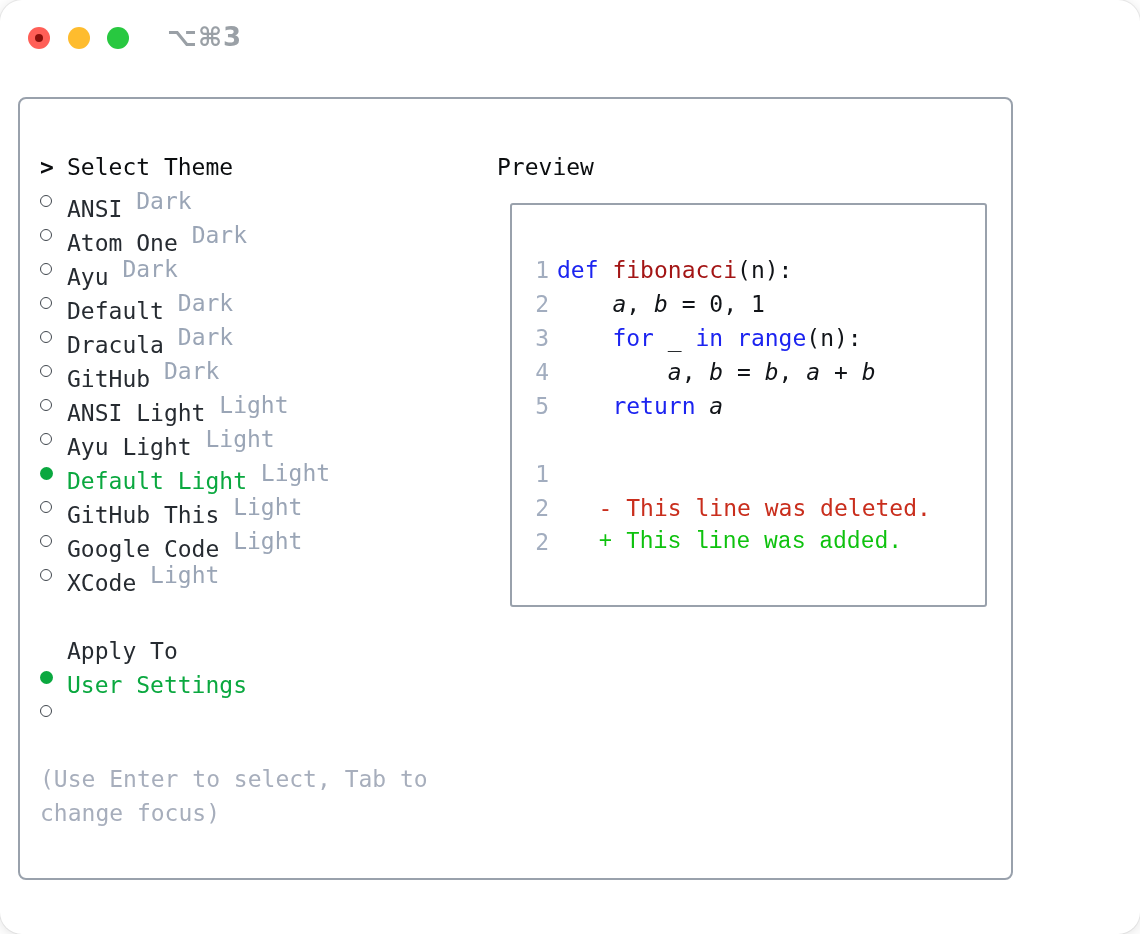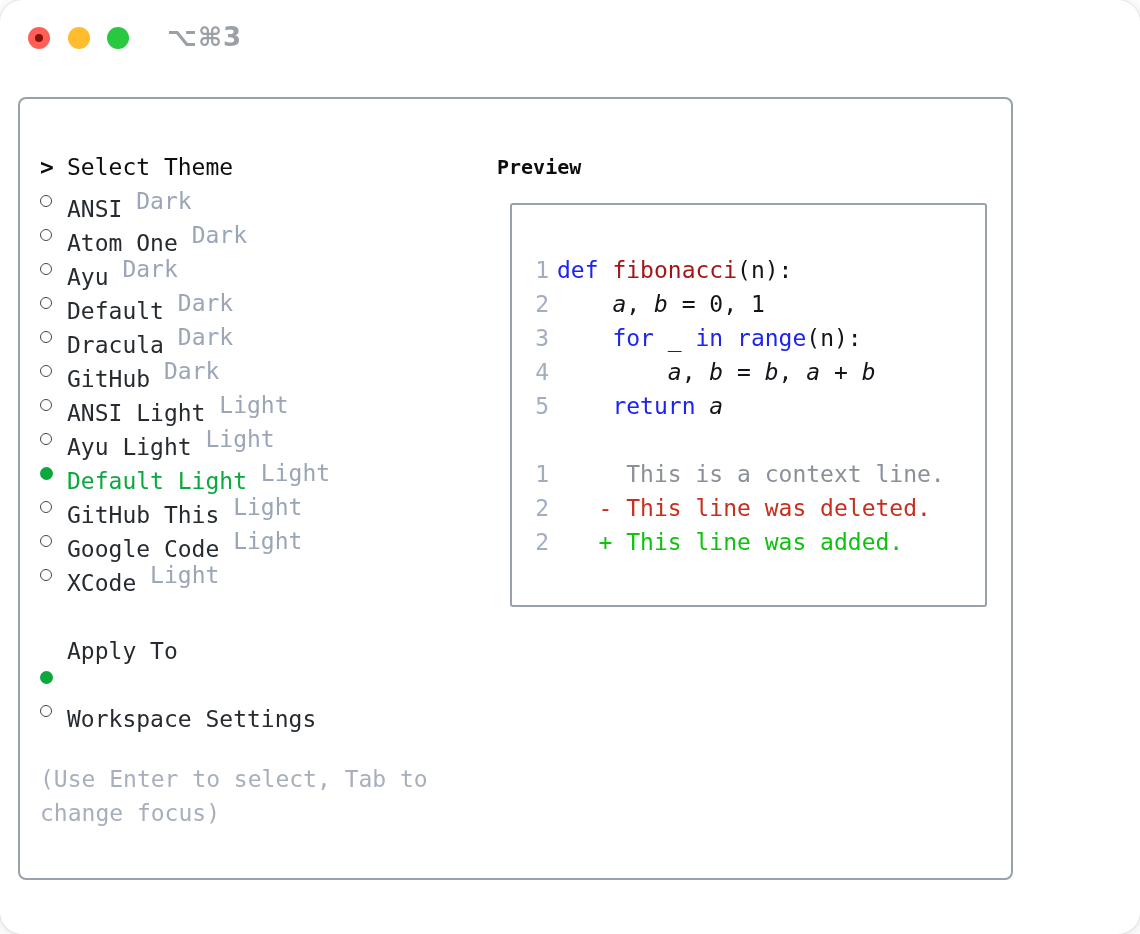--- a/index.html
+++ b/index.html
@@ -36,34 +36,34 @@
   .radio{width:12px;height:12px;border-radius:50%;border:1.5px solid #41474e;
          box-sizing:border-box;}
   .radio.sel{width:13px;height:13px;border:none;background:var(--c-green);}
   .hdr{font-weight:normal;color:var(--c-bold);}
   .item-name{color:#262b31;margin-top:15px;}
   .item-variant{color:var(--c-muted);margin-left:1ch;text-align:right;}
   .row.selected .item-name{color:var(--c-green);}
   .hint{color:var(--c-hint);}
   
   .preview-title{position:absolute;left:477px;top:51px;height:34px;display:flex;
-                 align-items:center;font-size:20px;font-weight:bold;color:var(--c-bold);}
+                 align-items:center;font-size:23px;font-weight:normal;color:var(--c-bold);}
   .preview-box{position:absolute;left:490px;top:104px;width:477px;height:404px;
                border:2px solid var(--c-border);border-radius:3px;box-sizing:border-box;
                padding:48px 0 0 22px;overflow:hidden;}
   .pline{height:34px;display:flex;align-items:center;font-size:23px;white-space:pre;}
   .ln{display:inline-block;width:15px;text-align:right;margin-right:8px;flex:none;
       color:var(--c-ln);}
   .tok-kw{color:var(--c-kw);text-align:center;}
   .tok-fn{color:var(--c-fn);}
   .tok-var{font-style:italic;color:#111418;}
   .tok-pl{color:#111418;}
   .diff-context{color:var(--c-context);}
   .diff-deleted{color:var(--c-deleted);}
-  .diff-added{color:var(--c-added);}
+  .diff-added{color:var(--c-added);font-family:Liberation Mono, monospace;}
 </style>
 </head>
 <body>
 
 <div class="window">
 
   <div class="titlebar">
     <div class="light light-close">
       <div class="light-dot"></div>
     </div>
@@ -96,42 +96,42 @@
         </div>
 
       <div class="row"></div>
 
       <div class="row">
         <span class="marker"></span>
         <span class="item-name">Apply To</span>
       </div>
 
       <div id="apply-to-options">
-          <div class="row selected"><span class="marker"><span class="radio sel"></span></span></div>
-          <div class="row"><span class="marker"><span class="radio"></span></span><span class="item-name">Workspace Settings</span></div>
+          <div class="row selected"><span class="marker"><span class="radio sel"></span></span><span class="item-name">User Settings</span></div>
+          <div class="row"><span class="marker"><span class="radio"></span></span></div>
         </div>
 
       <div class="row"></div>
 
       <div class="row hint">(Use Enter to select, Tab to</div>
       <div class="row hint">change focus)</div>
     </div>
 
     <div class="preview-title">Preview</div>
 
     <div class="preview-box">
       <div id="preview-code">
           <div class="pline"><span class="ln">1</span><span class="tok-kw">def</span><span class="tok-pl"> </span><span class="tok-fn">fibonacci</span><span class="tok-pl">(n):</span></div>
           <div class="pline"><span class="ln">2</span><span class="tok-pl">    </span><span class="tok-var">a</span><span class="tok-pl">, </span><span class="tok-var">b</span><span class="tok-pl"> = 0, 1</span></div>
           <div class="pline"><span class="ln">3</span><span class="tok-pl">    </span><span class="tok-kw">for</span><span class="tok-pl"> _ </span><span class="tok-kw">in</span><span class="tok-pl"> </span><span class="tok-kw">range</span><span class="tok-pl">(n):</span></div>
           <div class="pline"><span class="ln">4</span><span class="tok-pl">        </span><span class="tok-var">a</span><span class="tok-pl">, </span><span class="tok-var">b</span><span class="tok-pl"> = </span><span class="tok-var">b</span><span class="tok-pl">, </span><span class="tok-var">a</span><span class="tok-pl"> + </span><span class="tok-var">b</span></div>
           <div class="pline"><span class="ln">5</span><span class="tok-pl">    </span><span class="tok-kw">return</span><span class="tok-pl"> </span><span class="tok-var">a</span></div>
         </div>
       <div class="pline"></div>
       <div id="preview-diff">
-          <div class="pline"><span class="ln">1</span><span class="diff-context">     This is a context line.</span></div>
+          <div class="pline"><span class="ln">1</span></div>
           <div class="pline"><span class="ln">2</span><span class="diff-deleted">   - This line was deleted.</span></div>
           <div class="pline"><span class="ln">2</span><span class="diff-added">   + This line was added.</span></div>
         </div>
     </div>
 
   </div>
 </div>
 
 </body></html>

